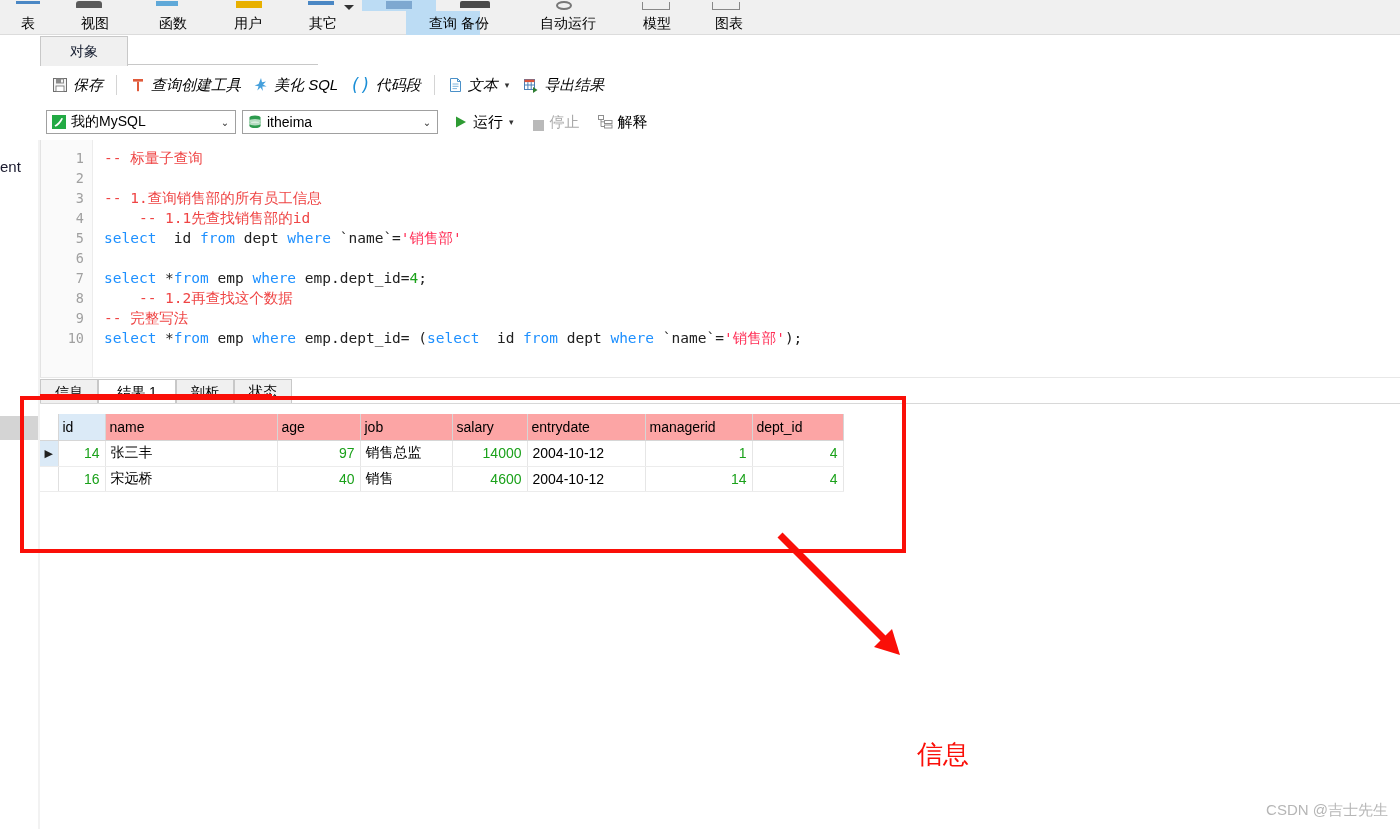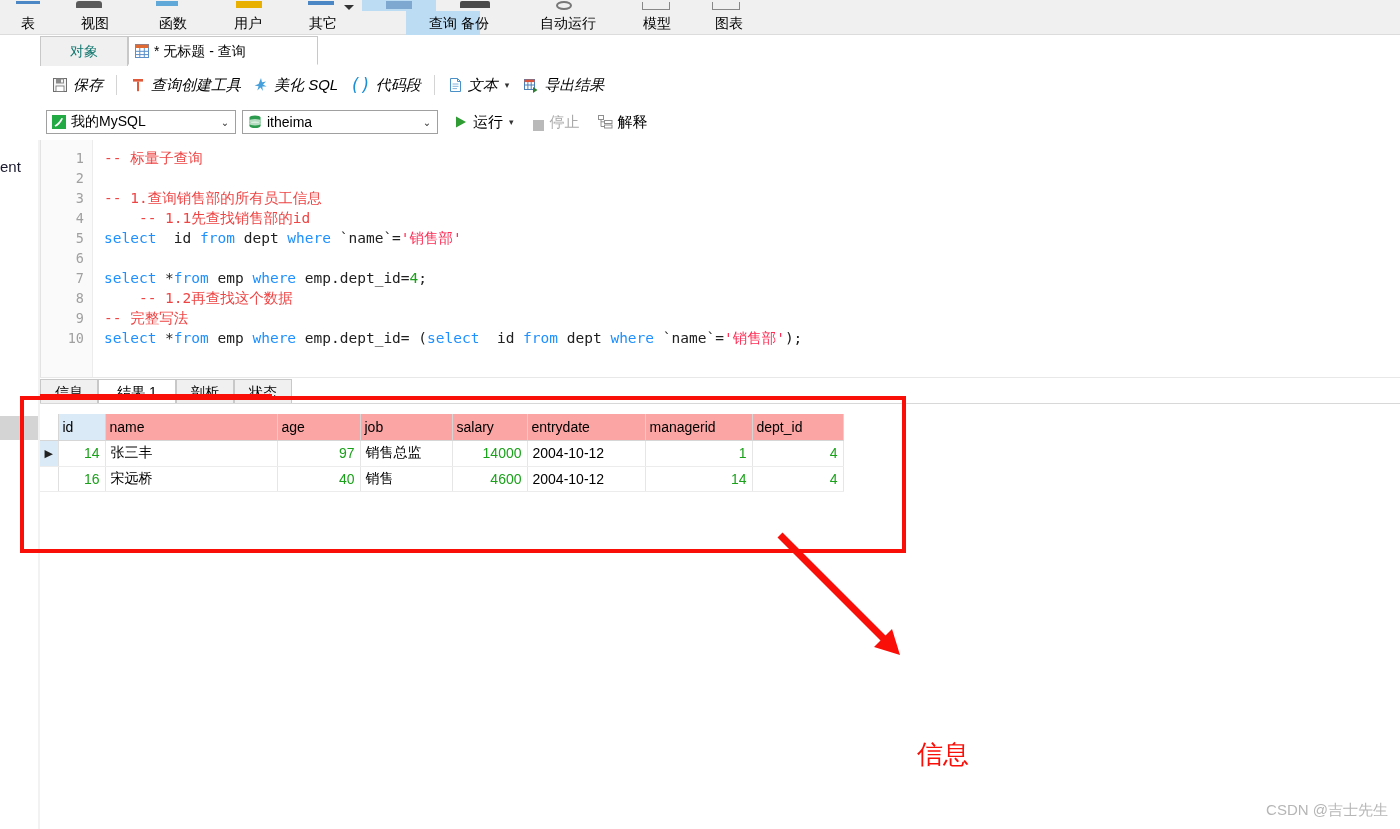--- a/index.html
+++ b/index.html
@@ -38,21 +38,21 @@
     position: absolute; left: 0; top: 35px; width: 1400px; height: 30px;
     background: #fff; border-bottom: 1px solid #c8c8c8;
   }
   .tabrow-left-pad {
     position: absolute; left: 0; top: 0; width: 40px; height: 30px;
     background: #fff;
   }
   .obj-tab {
     position: absolute; left: 40px; top: 1px; width: 88px; height: 44px;
     background: #f0f0f0; border: 1px solid #c8c8c8; border-bottom: none;
-    font-size: 14px; color: #0f766e; text-align: center; line-height: 28px;
+    font-size: 14px; color: #0f172a; text-align: center; line-height: 28px;
   }
   .query-tab {
     position: absolute; left: 128px; top: 1px; width: 190px; height: 29px;
     background: #fff; border: 1px solid #c8c8c8; border-bottom: 1px solid #fff;
     font-size: 14px; color: #000; line-height: 28px; padding-left: 6px;
     display: flex; align-items: center; gap: 5px;
   }
   .query-tab-right {
     position: absolute; left: 318px; top: 1px; right: 0; height: 29px;
     background: #fff;
@@ -243,33 +243,20 @@
     <div class="menu-item" style="left:514px;width:108px;"><span>自动运行</span></div>
     <div class="menu-item" style="left:622px;width:70px;"><span>模型</span></div>
     <div class="menu-item" style="left:692px;width:74px;"><span>图表</span></div>
   </div>
 
   <div class="tabrow">
     <div class="tabrow-left-pad"></div>
     <div class="obj-tab">
       <span>对象</span>
     </div>
-    <div class="query-tab">
-      <span class="grid-icon">
-        <svg class="ic" width="14" height="14" viewBox="0 0 14 14">
-          <rect x="0.5" y="0.5" width="13" height="13" fill="#ffffff" stroke="#5b8fc9"></rect>
-          <rect x="0.5" y="0.5" width="13" height="3.5" fill="#e06a32"></rect>
-          <line x1="4.8" y1="4" x2="4.8" y2="14" stroke="#5b8fc9" stroke-width="1"></line>
-          <line x1="9.3" y1="4" x2="9.3" y2="14" stroke="#5b8fc9" stroke-width="1"></line>
-          <line x1="0" y1="7.3" x2="14" y2="7.3" stroke="#5b8fc9" stroke-width="1"></line>
-          <line x1="0" y1="10.6" x2="14" y2="10.6" stroke="#5b8fc9" stroke-width="1"></line>
-        </svg>
-      </span>
-      <span>* 无标题 - 查询</span>
-    </div>
     <div class="query-tab-right"></div>
   </div>
 
   <div class="toolbar1">
     <div class="tb-btn">
       <span>
         <svg class="ic" width="16" height="16" viewBox="0 0 16 16">
           <rect x="1.5" y="1.5" width="13" height="13" fill="#f4f4f4" stroke="#6e6e6e"></rect>
           <rect x="4" y="1.5" width="8" height="5" fill="#8a8a8a"></rect>
           <rect x="9" y="2.5" width="2" height="3" fill="#f4f4f4"></rect>
@@ -420,21 +407,21 @@
   <div class="restabs">
     <div class="restab" style="left:0px;width:58px;">
       <span>信息</span>
     </div>
     <div class="restab active" style="left:58px;width:78px;">
       <span>结果 1</span>
     </div>
     <div class="restab" style="left:136px;width:58px;">
       <span>剖析</span>
     </div>
-    <div class="restab" style="left:194px;width:58px;">
+    <div class="restab" style="left:194px;width:58px;font-family:Liberation Mono, monospace;">
       <span>状态</span>
     </div>
   </div>
 
   <div class="grid-top-line"></div>
 
   <div class="left-scroll"></div>
 
   <div class="grid">
     <table class="grid-table" id="result-table">

